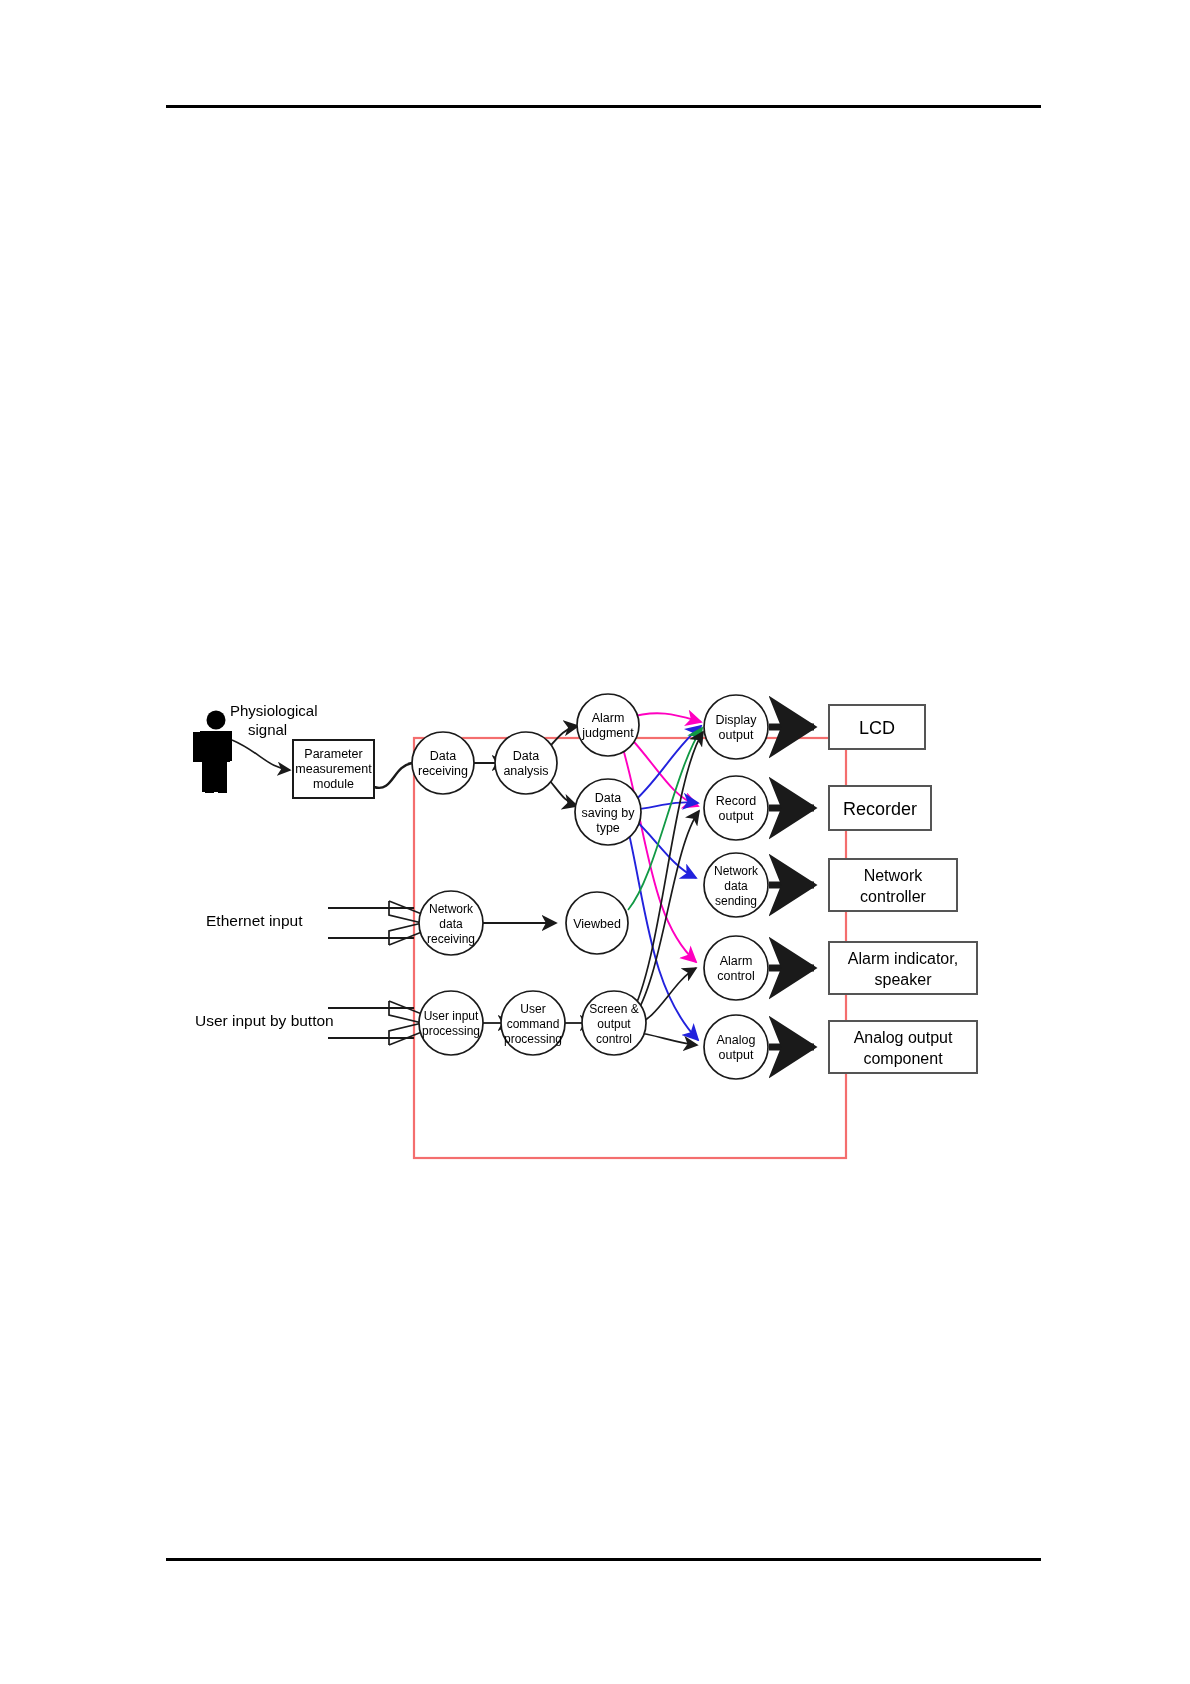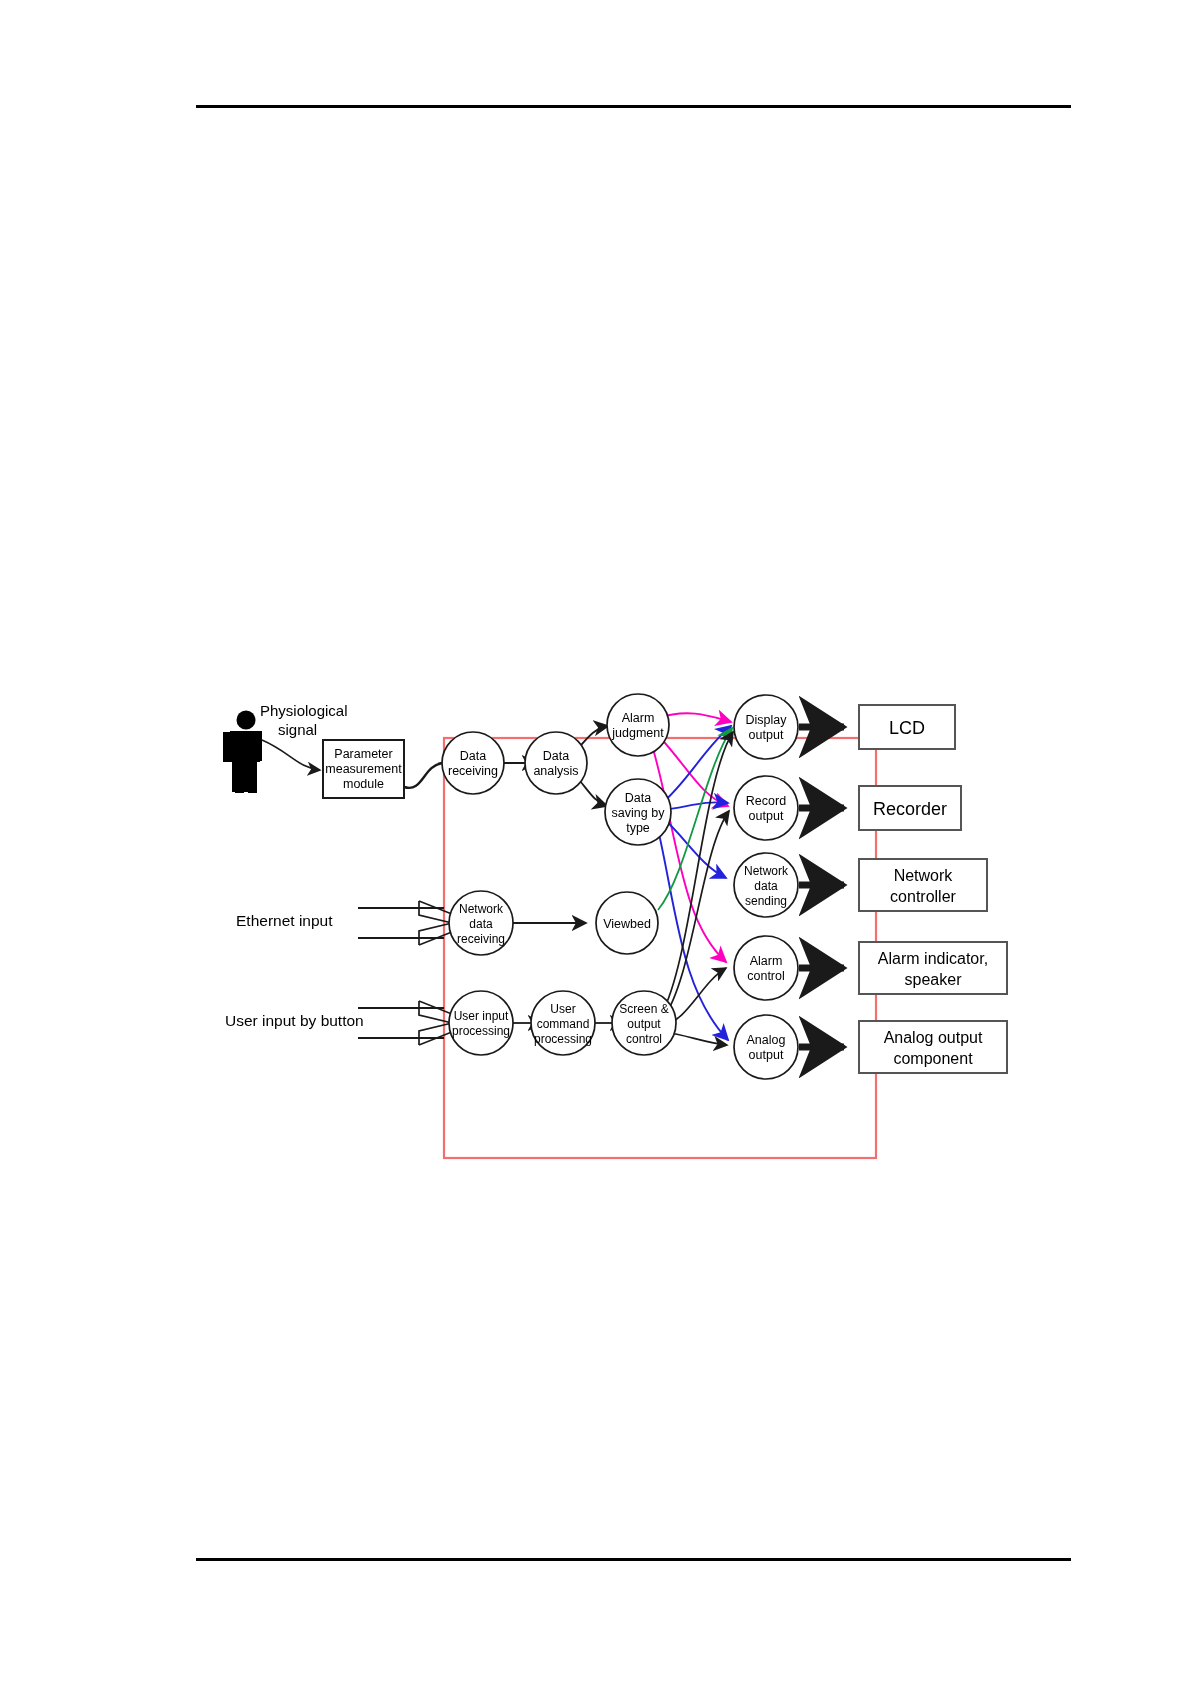--- a/index.html
+++ b/index.html
@@ -12,21 +12,20 @@
     width: 1190px;
     height: 1684px;
     position: relative;
     font-family: "Liberation Sans", sans-serif;
     overflow: hidden;
   }
   .page {
     position: absolute;
     inset: 0;
     background: #ffffff;
-    margin-left: 30px;
   }
   .rule {
     position: absolute;
     left: 166px;
     width: 875px;
     height: 3px;
     background: #000000;
   }
   .rule.header { top: 105px; }
   .rule.footer { top: 1558px; }

